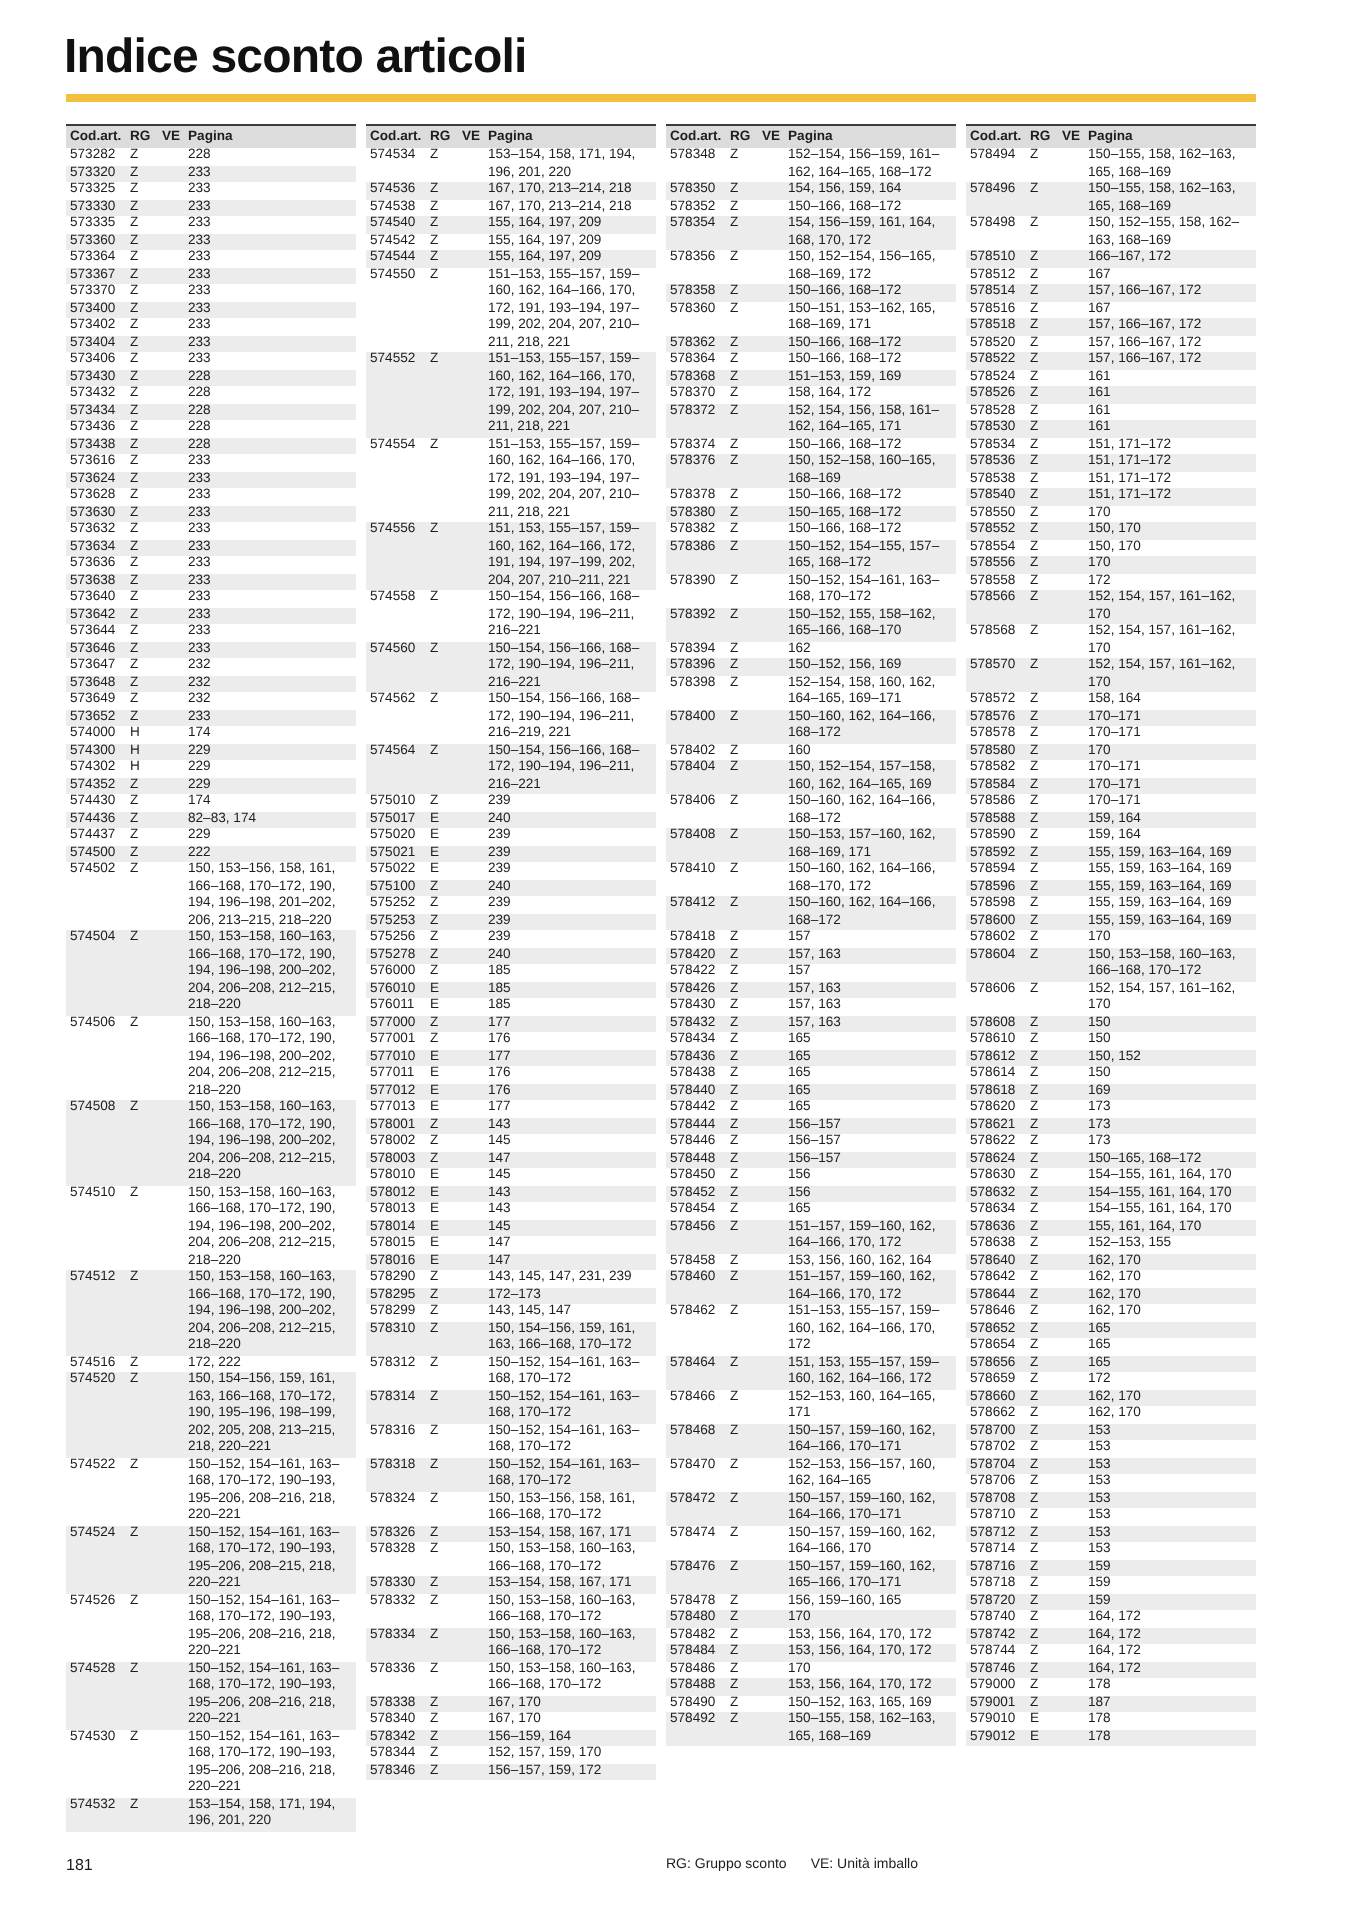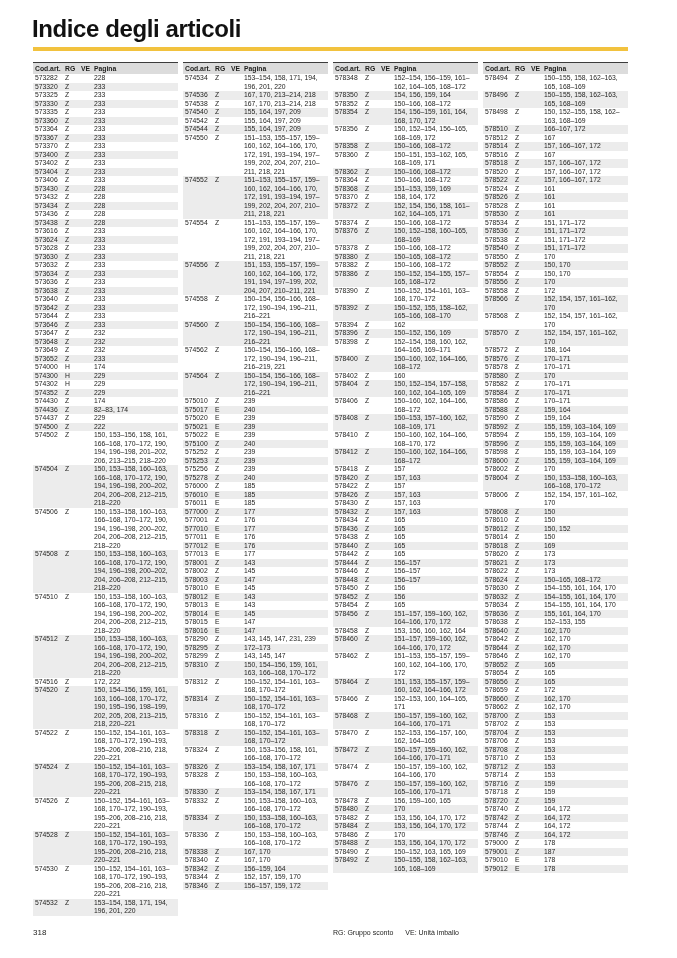--- a/index.html
+++ b/index.html
@@ -27,21 +27,21 @@
   }
   .entry.alt { background:#ececec; }
   .entry .pages { padding-right:1px; }
   .pageno { position:absolute; left:33px; top:928px; font-size:8px; }
   .legend { position:absolute; left:333px; top:929px; font-size:7px; display:flex; gap:12px; }
 </style>
 </head>
 <body>
 
 <div>
-  <h1 class="title">Indice degli articoli</h1>
+  <h1 class="title">Indice sconto articoli</h1>
   <div class="rule"></div>
 
   <div class="cols">
     <div class="col">
       <div class="thead">
         <span>Cod.art.</span>
         <span>RG</span>
         <span>VE</span>
         <span>Pagina</span>
       </div>
@@ -1693,18 +1693,18 @@
           <div class="entry alt">
             <span class="code">579012</span>
             <span class="rg">E</span>
             <span class="ve"></span>
             <span class="pages">178</span>
           </div>
         </div>
     </div>
   </div>
 
-  <div class="pageno">318</div>
+  <div class="pageno">181</div>
   <div class="legend">
     <span>RG: Gruppo sconto</span>
     <span>VE: Unità imballo</span>
   </div>
 </div>
 
 </body></html>

